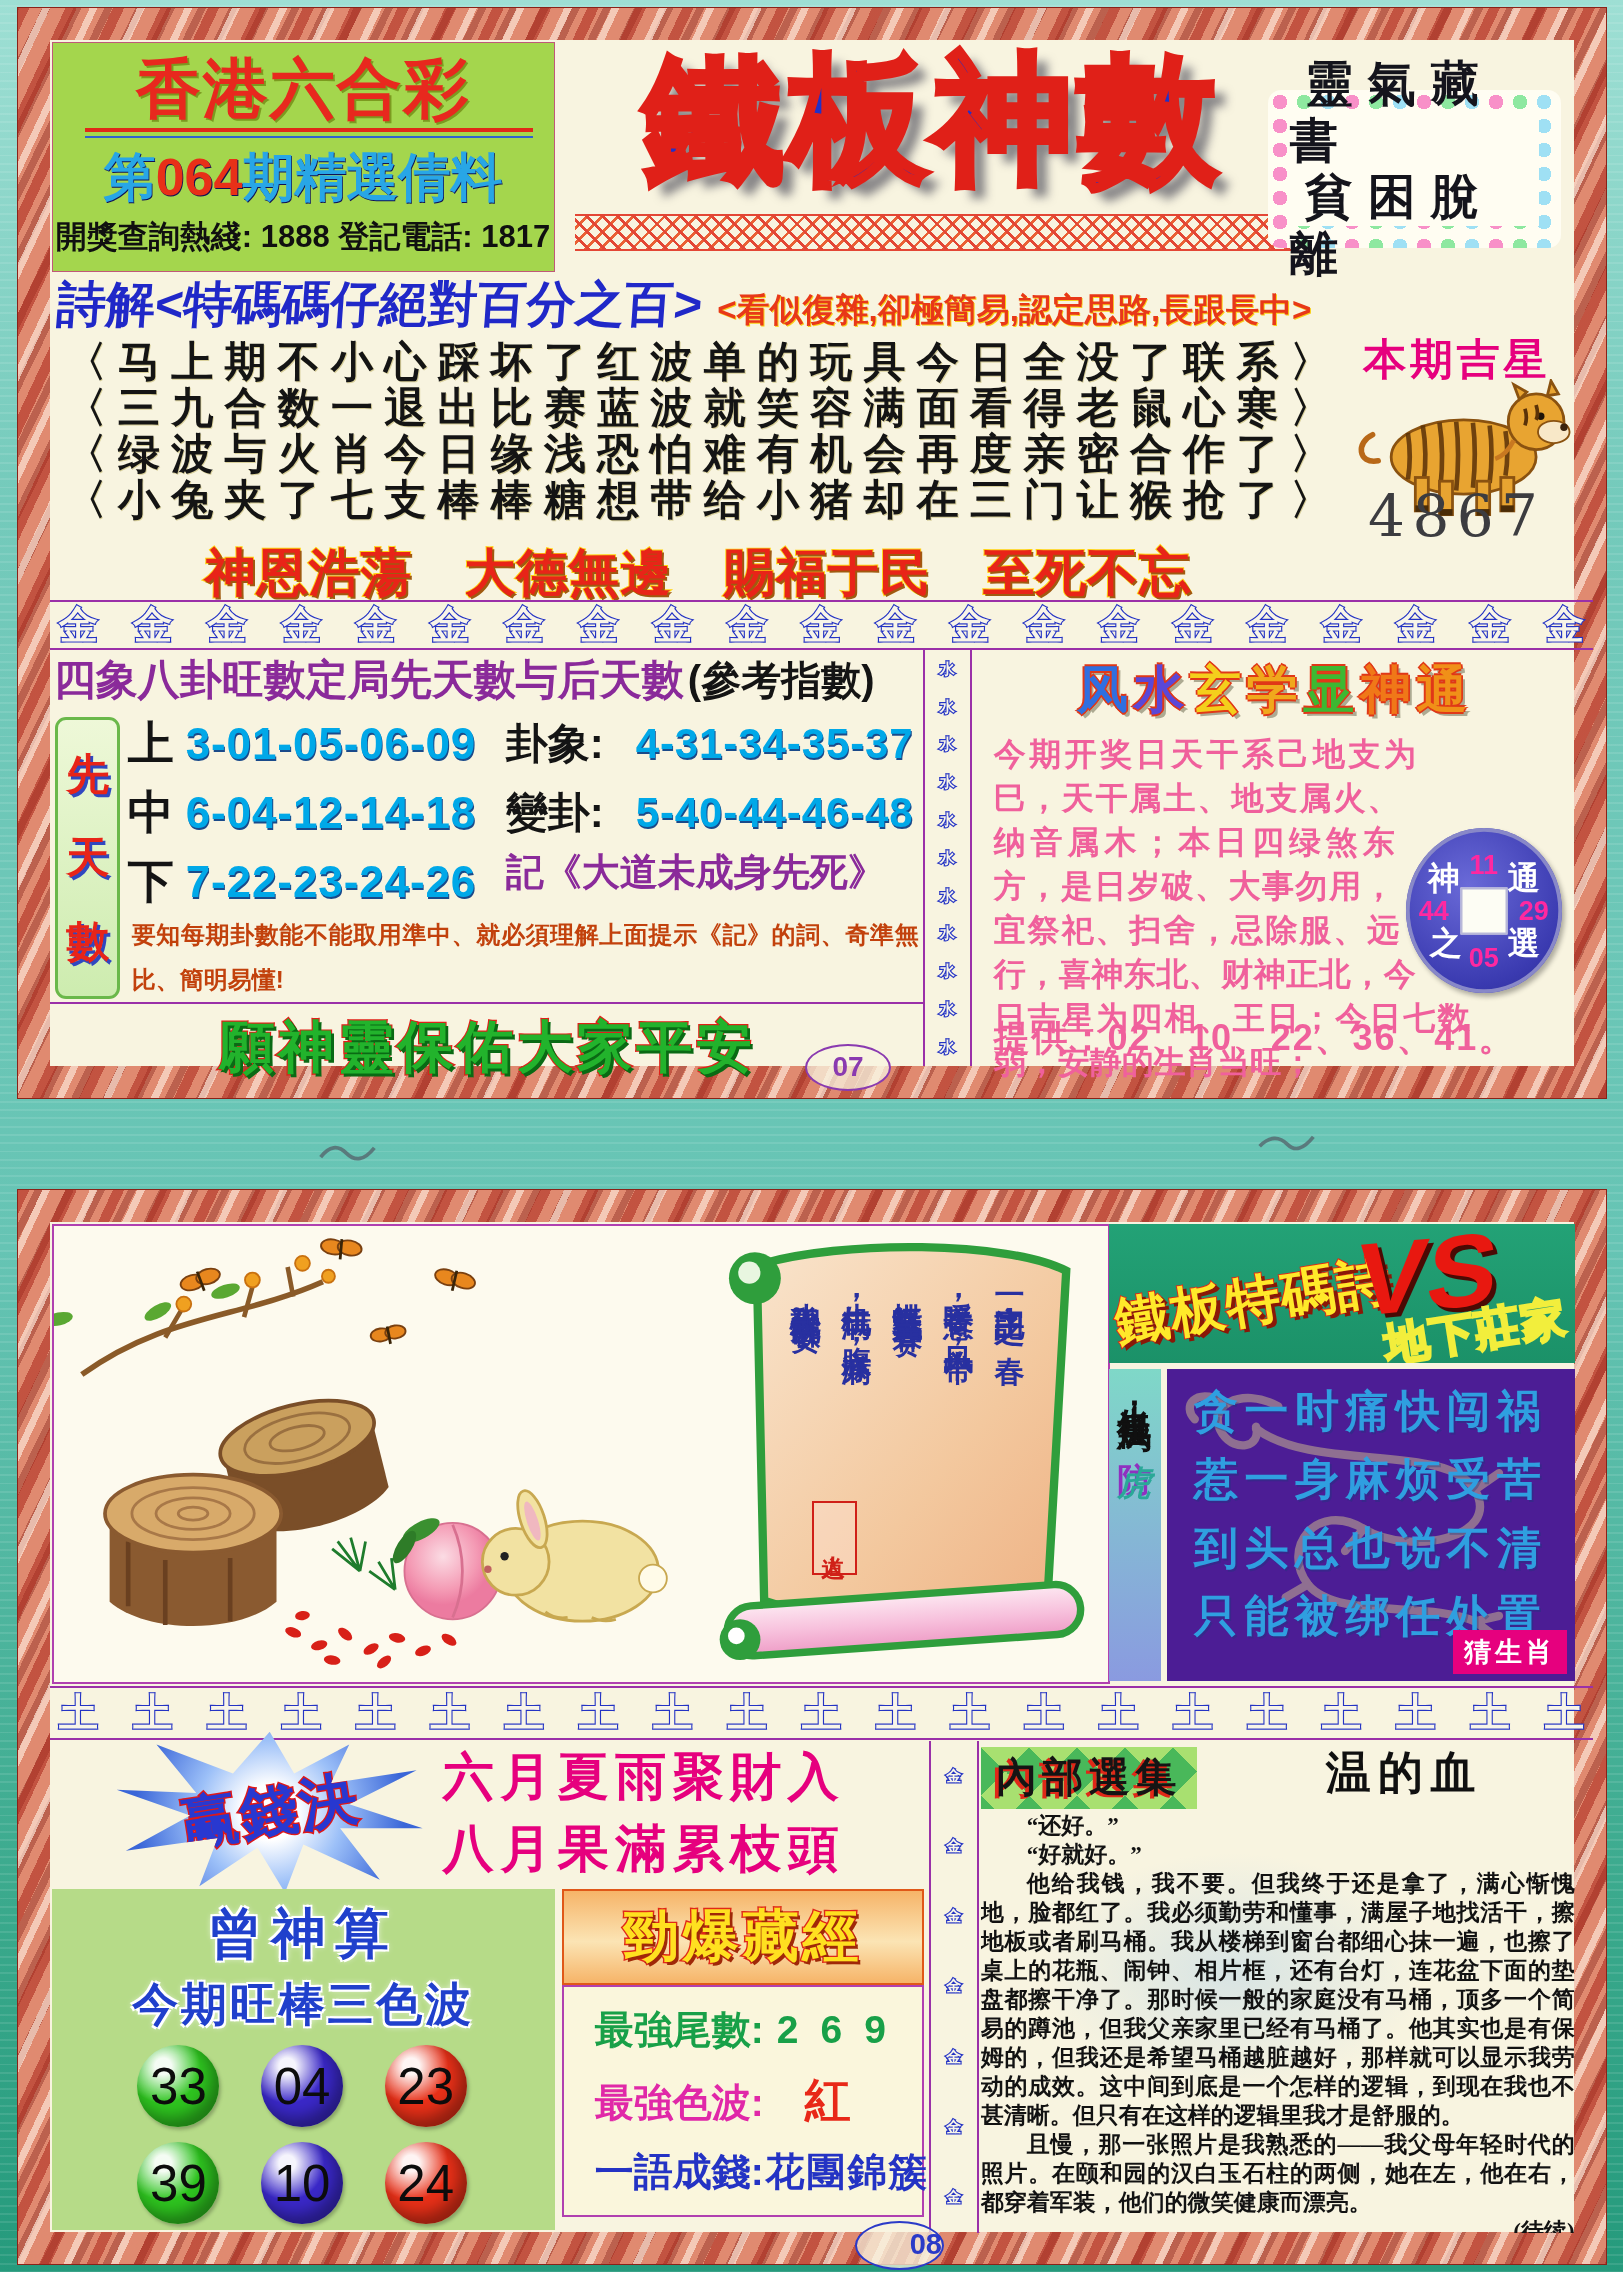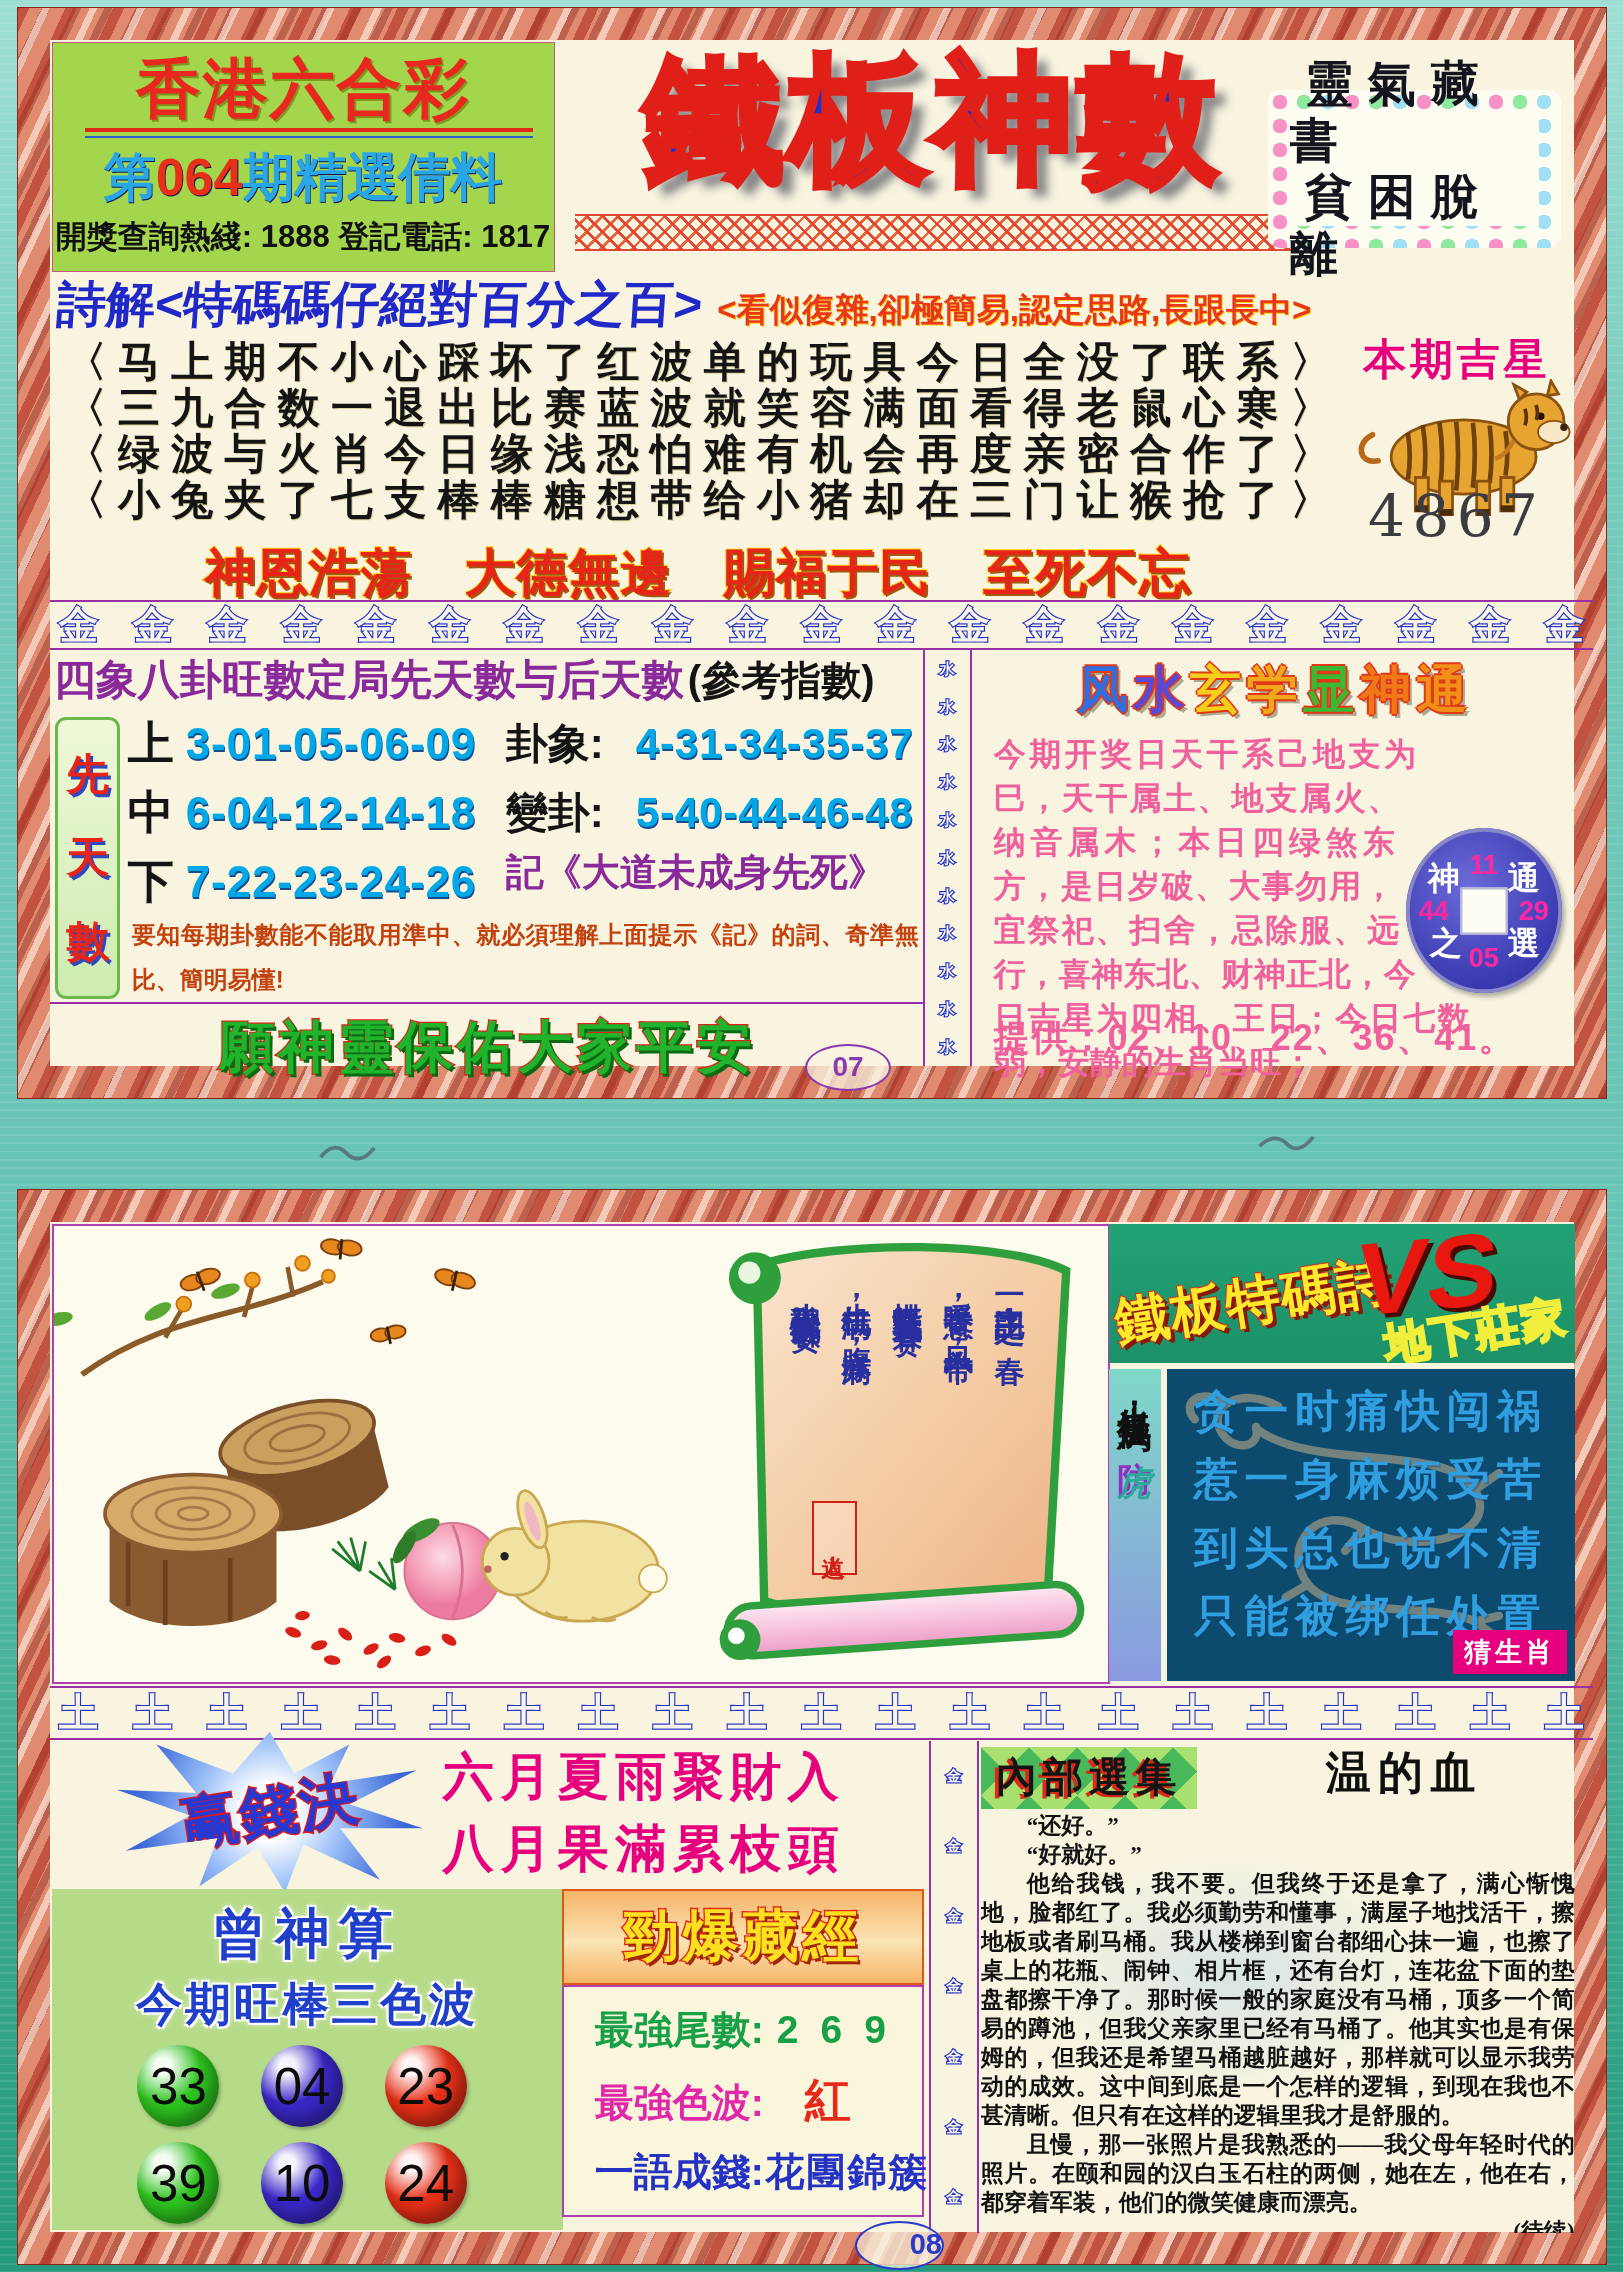--- a/index.html
+++ b/index.html
@@ -118,35 +118,35 @@
     -webkit-text-stroke:1.9px #e02818;paint-order:stroke fill;text-shadow:3.7px 3.7px 0 #8a1808;white-space:nowrap;letter-spacing:1.9px;}
   .vs-mid{left:249px;top:-9.3px;font-size:104px;font-weight:900;color:#e81810;transform:skewX(-10deg) rotate(-5deg);
     text-shadow:4.6px 4.6px 0 #4a0a04;}
   .vs-right{left:275px;top:78px;transform:rotate(-9deg);font-size:44px;font-weight:900;color:transparent;
     -webkit-text-stroke:2.8px #f2ee3c;white-space:nowrap;letter-spacing:1.9px;}
   .strip{left:1059px;top:147px;width:52px;height:312px;background:linear-gradient(180deg,#7fd8c8,#8a9ae0);
     display:flex;justify-content:center;}
   .strip-in{writing-mode:vertical-rl;text-orientation:upright;font-size:34px;font-weight:900;color:#101010;line-height:1;letter-spacing:3.7px;padding-top:9.3px;}
   .strip-in .fang{color:#9030c0;}
   .strip-in .hu{color:#2aa898;font-style:italic;}
-  .poembox{left:1117px;top:147px;width:408px;height:312px;background:#0c4a6e;overflow:hidden;}
+  .poembox{left:1117px;top:147px;width:408px;height:312px;background:#4c1d95;overflow:hidden;}
   .dragon{left:0;top:0;}
   .bluepoem{position:absolute;left:0;top:13px;width:100%;display:flex;flex-direction:column;gap:9.3px;align-items:center;}
   .bluepoem div{font-size:44px;font-weight:900;color:#2f9fe0;letter-spacing:6.5px;white-space:nowrap;text-shadow:1.9px 1.9px 0 rgba(20,60,120,.35);}
   .guess{right:7.4px;bottom:7.4px;background:#e6007e;color:#fff;font-size:27px;font-weight:900;padding:3.7px 11px;letter-spacing:3.7px;}
   .earthband{left:0;top:464px;width:1525px;height:50px;border-top:2.8px solid #9a30a8;border-bottom:2.8px solid #9a30a8;}
   .bzone{left:0;top:519px;width:1525px;height:492px;}
   .burst{left:67px;top:-9.3px;width:306px;height:161px;display:flex;align-items:center;justify-content:center;
     background:radial-gradient(circle,#ffffff 0 16%,#9cc0f8 42%,#3a66d8 78%);
     clip-path:polygon(50% 0%,58% 26%,76% 8%,70% 32%,98% 24%,76% 45%,100% 60%,73% 60%,86% 92%,61% 70%,55% 100%,46% 72%,27% 96%,33% 66%,3% 74%,24% 52%,0% 36%,26% 38%,13% 8%,38% 26%);}
   .burst span{transform:rotate(-9deg);font-size:58px;font-weight:900;color:#2838d0;
     -webkit-text-stroke:2.8px #e01818;paint-order:stroke fill;letter-spacing:1.9px;}
   .mlines{left:393px;top:0px;}
   .mlines div{font-size:51px;font-weight:900;color:#e6007e;letter-spacing:6.5px;line-height:72px;white-space:nowrap;}
-  .zeng{left:1.9px;top:148px;width:503px;height:341px;background:#b6db88;padding-left:8px;}
+  .zeng{left:1.9px;top:148px;width:503px;height:341px;background:#b6db88;}
   .zeng .zt{left:0;right:0;top:9.3px;font-size:54px;font-weight:900;color:#2040cc;letter-spacing:9.3px;
     text-shadow:0 0 7.4px #fff,1.9px 1.9px 0 #fff,-1.9px -1.9px 0 #fff,1.9px -1.9px 0 #fff,-1.9px 1.9px 0 #fff;}
   .zeng .zs{left:0;right:0;top:85px;font-size:46px;font-weight:900;color:#2040cc;letter-spacing:2.8px;
     text-shadow:0 0 7.4px #fff,1.9px 1.9px 0 #fff,-1.9px -1.9px 0 #fff,1.9px -1.9px 0 #fff,-1.9px 1.9px 0 #fff;}
   .balls{left:65px;top:156px;width:371px;display:grid;grid-template-columns:repeat(3,1fr);row-gap:15px;justify-items:center;}
   .ball{width:82px;height:82px;border-radius:50%;display:flex;align-items:center;justify-content:center;
     font-size:51px;font-weight:400;color:#0c0c0c;
     background:radial-gradient(circle at 32% 26%,rgba(255,255,255,.95) 0 10%,rgba(255,255,255,0) 45%),var(--c);
     box-shadow:inset -7.4px -9.3px 15px rgba(0,0,0,.38),1.9px 2.8px 3.7px rgba(0,0,0,.25);}
   .jing{left:512px;top:148px;width:362px;height:341px;}

